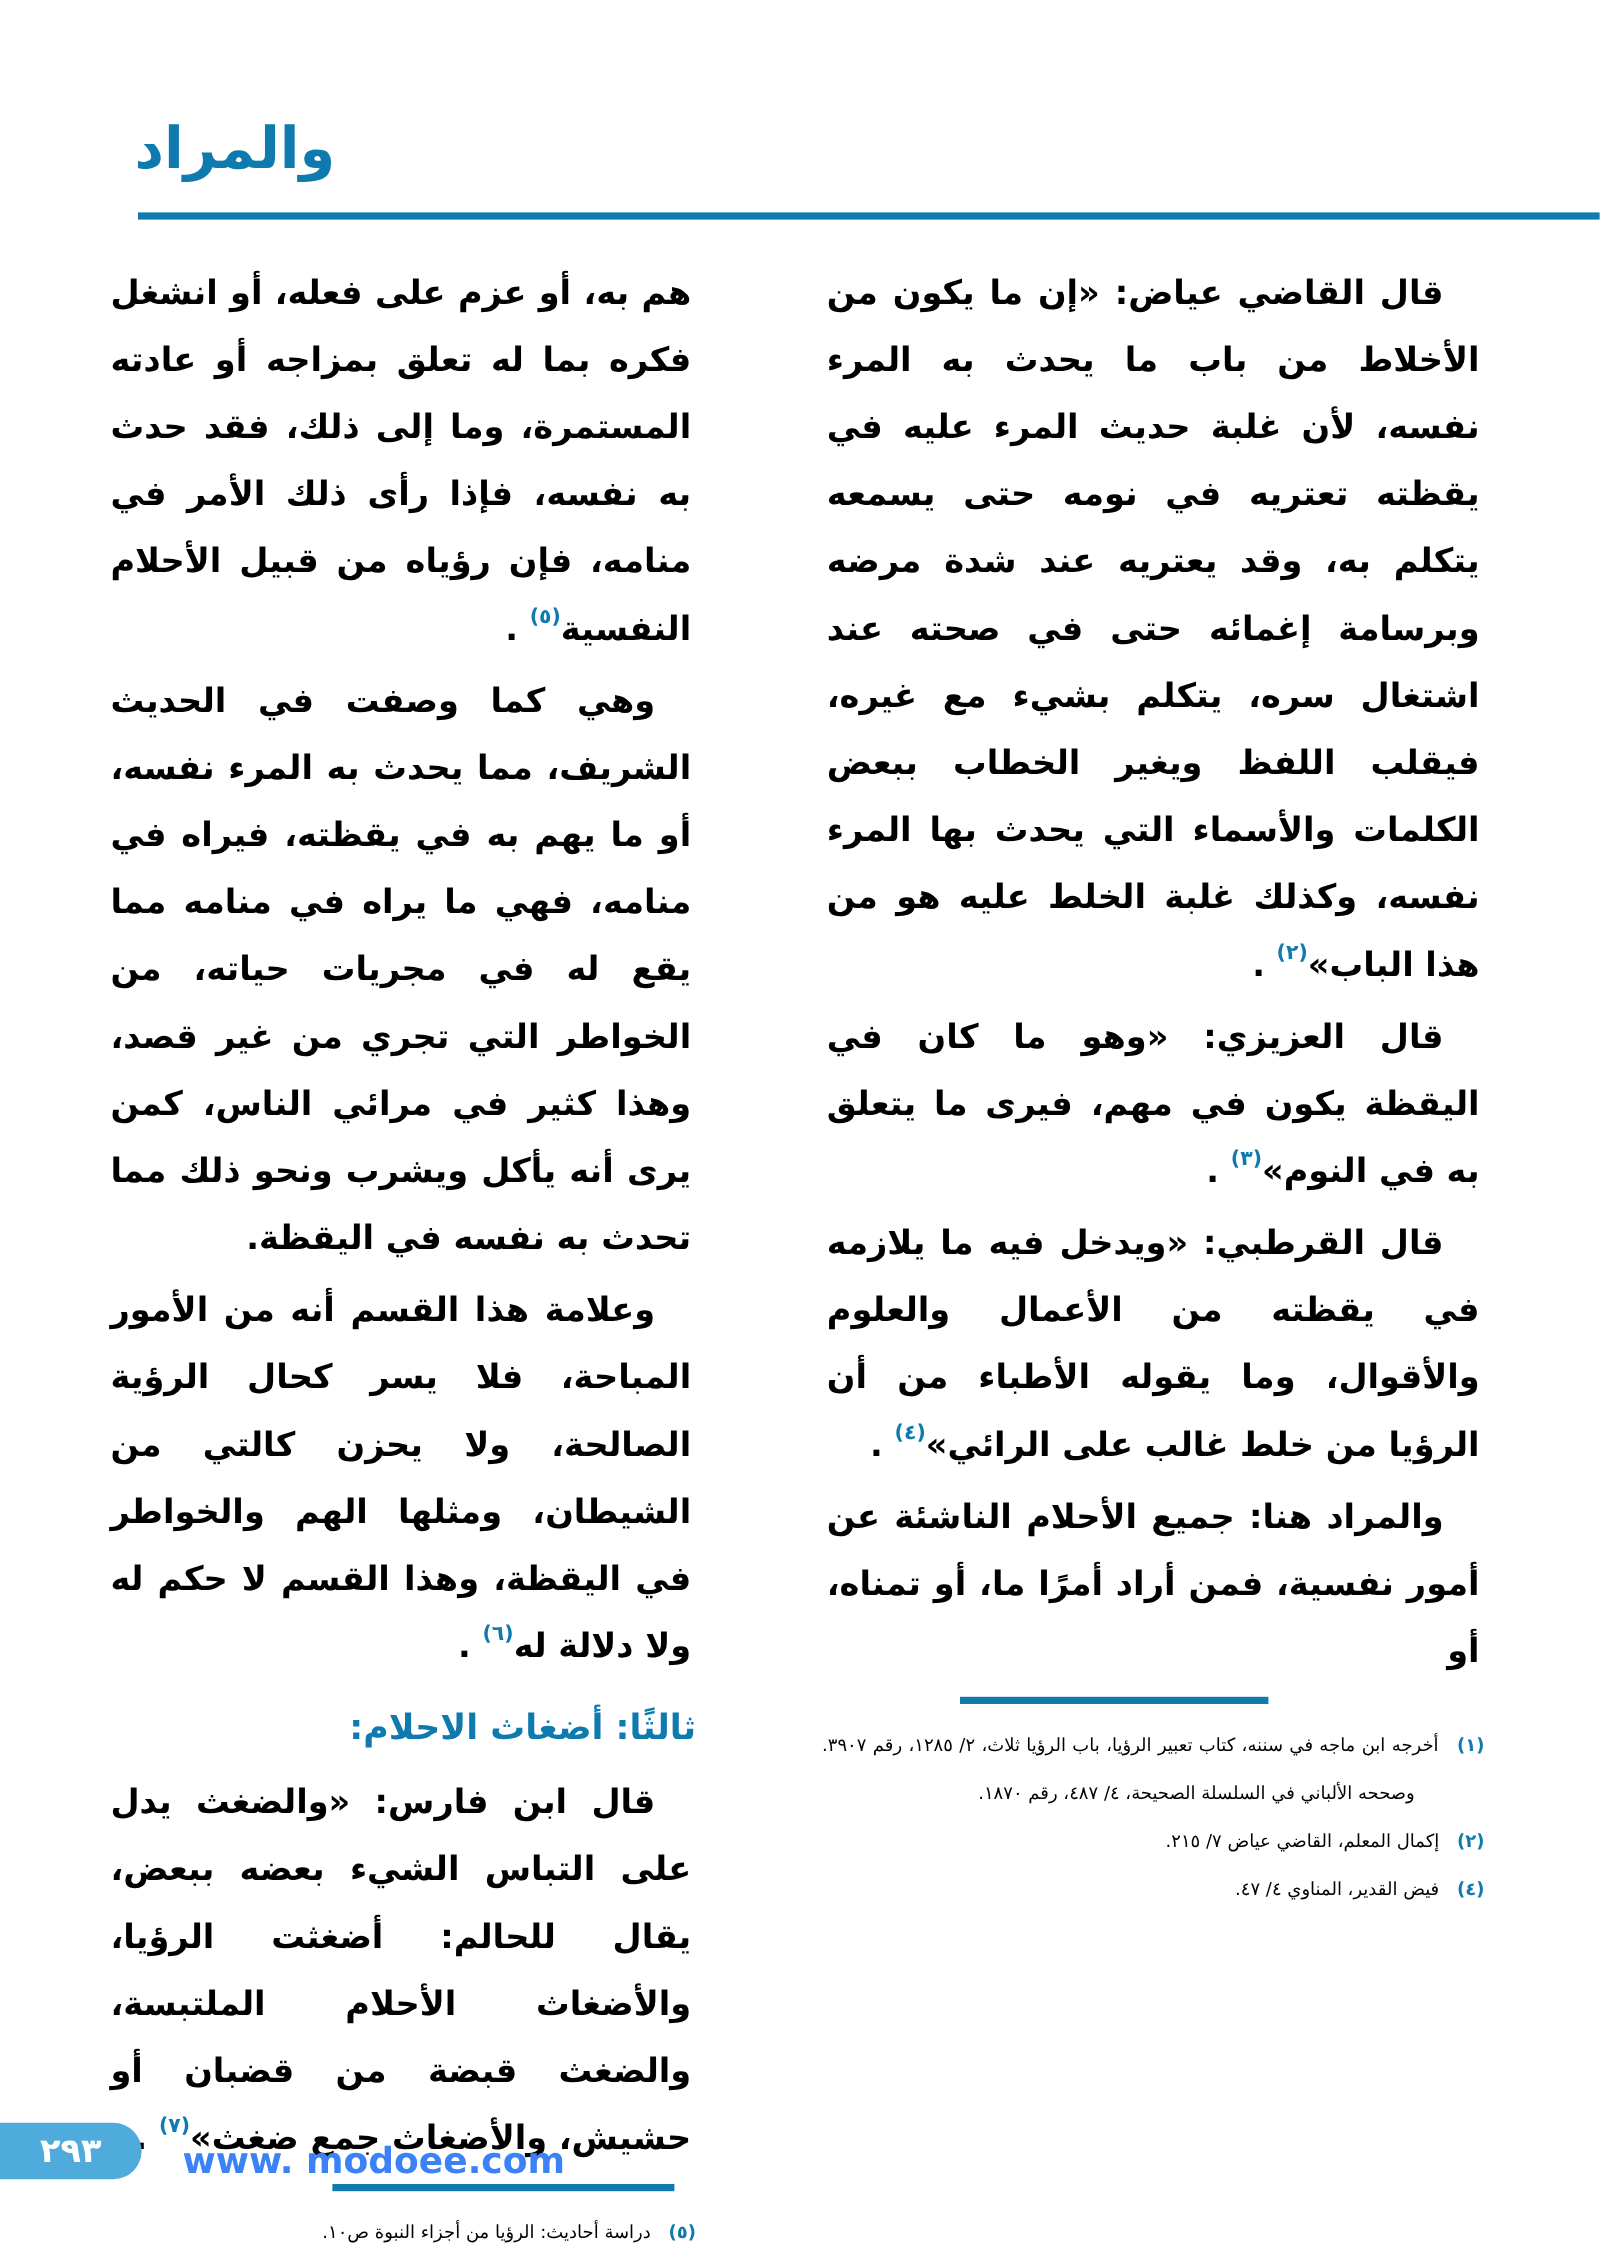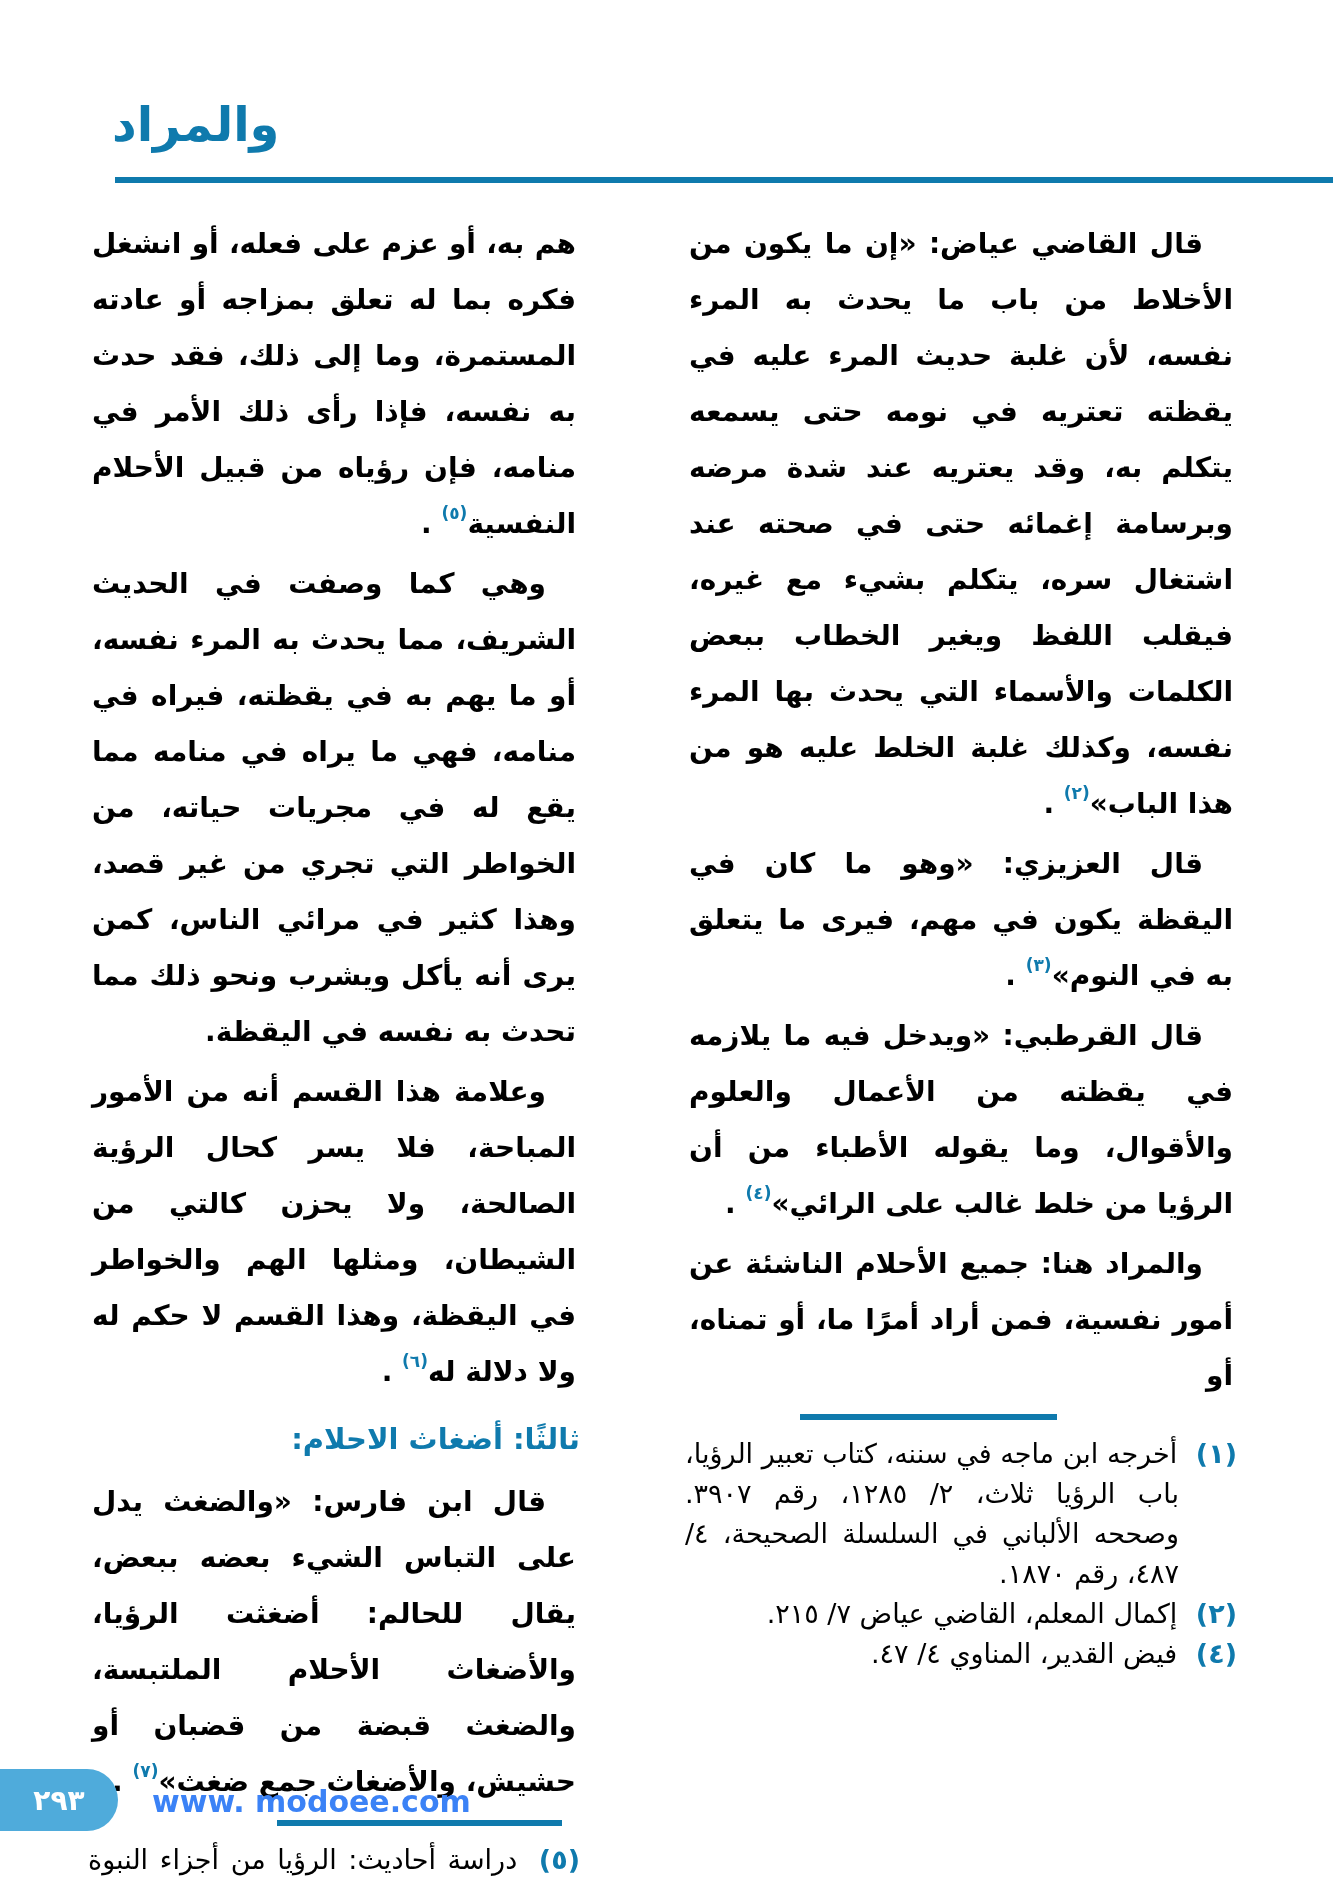--- a/index.html
+++ b/index.html
@@ -32,27 +32,27 @@
   }
   sup.fn{
     color:#0f7aad;font-size:17px;font-weight:bold;line-height:0;
     position:relative;top:-4px;
   }
   .sep{height:6px;background:#0f7aad;margin-top:10px;margin-bottom:14px;}
   .sep-right{width:257px;margin-right:180px;}
   .sep-left{width:285px;margin-right:18px;}
   .fnotes{direction:rtl;}
   .fnote{
-    font-size:27px;font-weight:normal;line-height:40px;
+    font-size:15px;font-weight:normal;line-height:40px;
     padding-right:58px;text-indent:-58px;text-align:justify;
   }
   .fnote .num{color:#0f7aad;padding-left:10px;font-weight:bold;}
   
   .page-badge{
-    position:absolute;left:0;top:1769px;width:118px;height:62px;
+    position:absolute;left:0;top:1769px;width:118px;height:47px;
     background:#4fabdb;border-radius:0 31px 31px 0;
     display:flex;align-items:center;justify-content:center;
     color:#ffffff;font-size:28px;font-weight:bold;
   }
   .site-url{
     position:absolute;left:152px;top:1784px;direction:ltr;
     color:#3b82f6;font-size:30px;font-weight:bold;
   }
 </style>
 </head>

